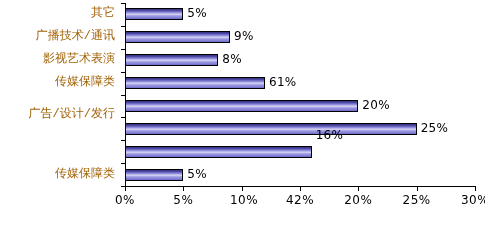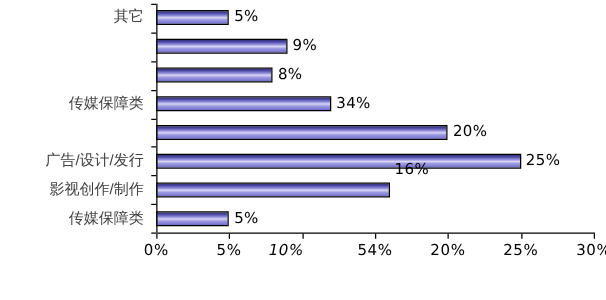--- a/index.html
+++ b/index.html
@@ -30,23 +30,23 @@
     width: 119px;
     height: 183px;
   }
   .cat-label {
     position: absolute;
     right: 4px;
     width: 115px;
     text-align: right;
     font-size: 12px;
     line-height: 13px;
-    color: #404040;
+    color: #a16207;
     white-space: nowrap;
-    font-family: Liberation Sans, sans-serif;
+    font-family: Liberation Mono, monospace;
   }
 
   
   #plot-area {
     position: absolute;
     left: 125px;
     top: 3px;
     width: 350px;
     height: 183px;
   }
@@ -129,56 +129,57 @@
     font-family: "DejaVu Sans", "Liberation Sans", sans-serif;
   }
 </style>
 </head>
 <body>
 
 <div id="chart-root">
 
   <div id="category-labels">
       <div class="cat-label" style="top: 4.4375px;">其它</div>
+      <div class="cat-label" style="top: 27.3125px;">广播技术/通讯</div>
+      <div class="cat-label" style="top: 50.1875px;">影视艺术表演</div>
       <div class="cat-label" style="top: 73.0625px; text-align: right;">传媒保障类</div>
-      <div class="cat-label" style="top: 119px;">广告/设计/发行</div>
-      <div class="cat-label" style="top: 141.688px;">影视创作/制作</div>
+      <div class="cat-label" style="top: 105px;">广告/设计/发行</div>
       <div class="cat-label" style="top: 164.562px;">传媒保障类</div>
     </div>
 
   <div id="plot-area">
     <div id="category-axis-line"></div>
     <div id="value-axis-line"></div>
     <div id="bars-layer">
         <div class="bar" style="top: 5.4375px; width: 58.3333px;"></div>
         <div class="bar-value-label" style="left: 62.3333px; top: 4.4375px;">5%</div>
         <div class="bar" style="top: 28.3125px; width: 105px;"></div>
         <div class="bar-value-label" style="left: 109px; top: 27.3125px;">9%</div>
         <div class="bar" style="top: 51.1875px; width: 93.3333px;"></div>
         <div class="bar-value-label" style="left: 97.3333px; top: 50.1875px;">8%</div>
         <div class="bar" style="top: 74.0625px; width: 140px;"></div>
-        <div class="bar-value-label" style="left: 144px; top: 73.0625px;">34%</div>
+        <div class="bar-value-label" style="left: 144px; top: 73.0625px;">61%</div>
         <div class="bar" style="top: 96.9375px; width: 233.333px;"></div>
         <div class="bar-value-label" style="left: 237.333px; top: 95.9375px;">20%</div>
         <div class="bar" style="top: 119.812px; width: 291.667px;"></div>
         <div class="bar-value-label" style="left: 295.667px; top: 118.812px;">25%</div>
         <div class="bar" style="top: 142.688px; width: 186.667px;"></div>
         <div class="bar-value-label" style="left: 190.667px; top: 126px;">16%</div>
         <div class="bar" style="top: 165.562px; width: 58.3333px;"></div>
         <div class="bar-value-label" style="left: 62.3333px; top: 164.562px;">5%</div>
       </div>
     <div id="value-ticks-layer">
         <div class="val-tick" style="left: 0px;"></div>
         <div class="val-tick-label" style="left: 0px;">0%</div>
         <div class="val-tick" style="left: 58.3333px;"></div>
         <div class="val-tick-label" style="left: 58.3333px;">5%</div>
         <div class="val-tick" style="left: 116.667px;"></div>
-        <div class="val-tick-label" style="left: 104px; font-style: italic;">10%</div>
+        <div class="val-tick-label" style="left: 119px;">10%</div>
         <div class="val-tick" style="left: 175px;"></div>
-        <div class="val-tick-label" style="left: 175px;">54%</div>
+        <div class="val-tick-label" style="left: 175px;">42%</div>
         <div class="val-tick" style="left: 233.333px;"></div>
         <div class="val-tick-label" style="left: 233.333px;">20%</div>
         <div class="val-tick" style="left: 291.667px;"></div>
         <div class="val-tick-label" style="left: 291.667px;">25%</div>
         <div class="val-tick" style="left: 350px;"></div>
         <div class="val-tick-label" style="left: 350px;">30%</div>
       </div>
   <div class="cat-tick" style="top: 0px;"></div>
       <div class="cat-tick" style="top: 23px;"></div>
       <div class="cat-tick" style="top: 46px;"></div>

